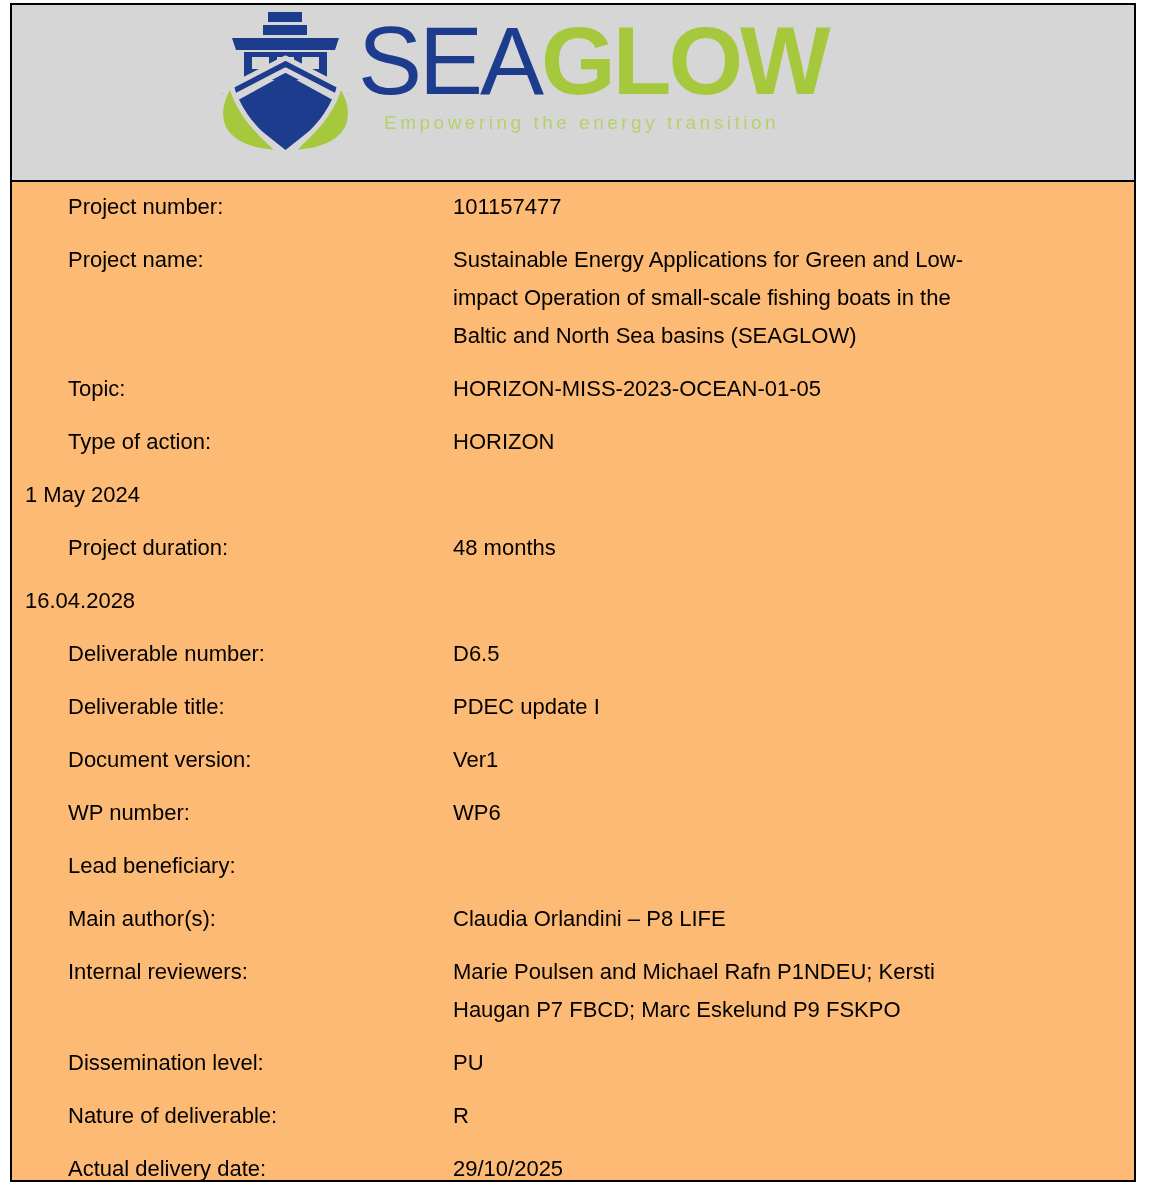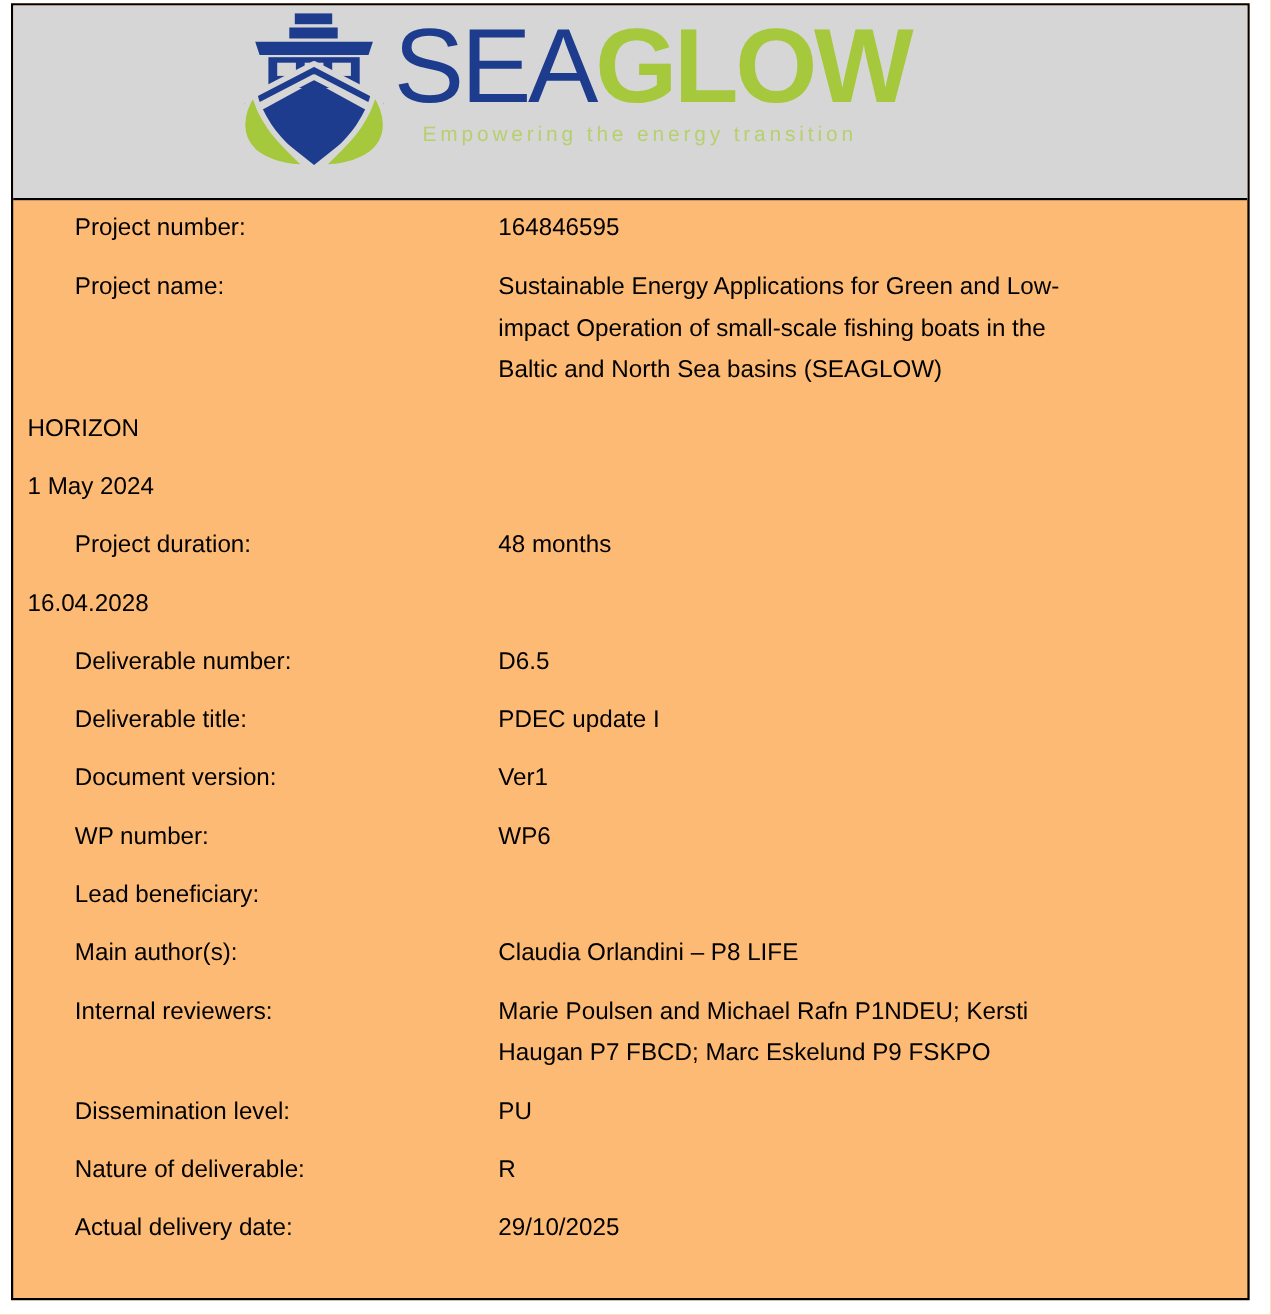--- a/index.html
+++ b/index.html
@@ -110,29 +110,34 @@
 
     <div class="logo-text">
       <span class="sea">SEA</span><span class="glow">GLOW</span>
     </div>
     <div class="tagline">Empowering the energy transition</div>
   </div>
 
   <div class="meta-table">
     <div class="meta-row">
       <div class="meta-label">Project number:</div>
-      <div class="meta-value">164846595</div>
+      <div class="meta-value">101157477</div>
     </div>
     <div class="meta-row">
       <div class="meta-label">Project name:</div>
       <div class="meta-value">Sustainable Energy Applications for Green and Low-
 impact Operation of small-scale fishing boats in the
 Baltic and North Sea basins (SEAGLOW)</div>
     </div>
     <div class="meta-row">
+      <div class="meta-label">Topic:</div>
+      <div class="meta-value">HORIZON-MISS-2023-OCEAN-01-05</div>
+    </div>
+    <div class="meta-row">
+      <div class="meta-label">Type of action:</div>
       <div class="meta-value">HORIZON</div>
     </div>
     <div class="meta-row">
       <div class="meta-value">1 May 2024</div>
     </div>
     <div class="meta-row">
       <div class="meta-label">Project duration:</div>
       <div class="meta-value">48 months</div>
     </div>
     <div class="meta-row">

